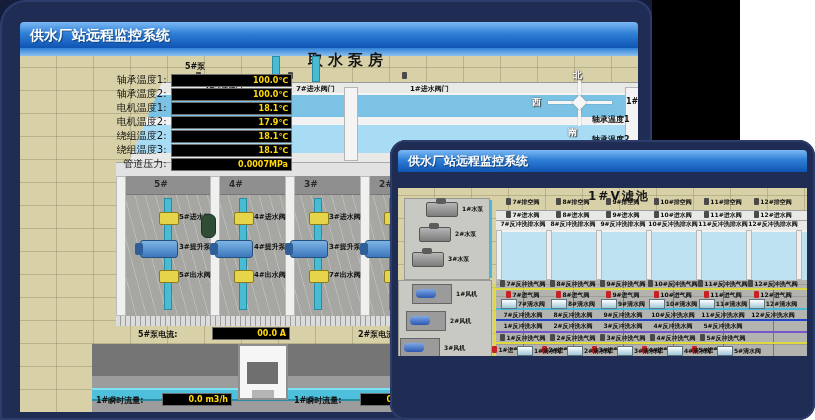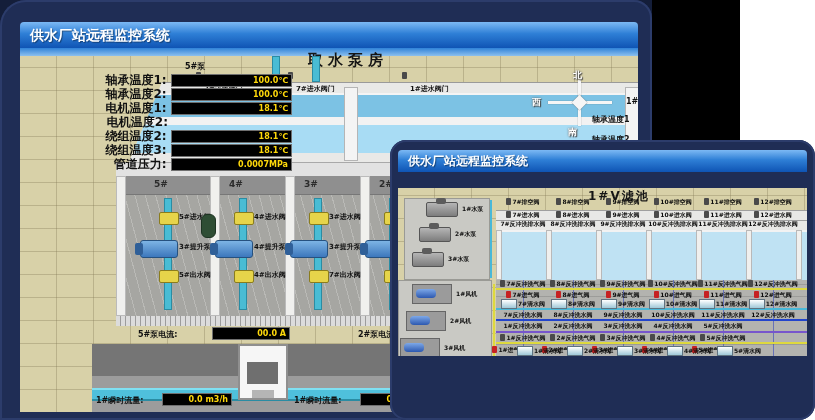--- a/index.html
+++ b/index.html
@@ -55,21 +55,21 @@
   .cabinet{left:218px;top:296px;width:50px;height:56px;background:#f6f6f6;border:2px solid #8f8f8f;box-sizing:border-box;z-index:3;}
   .cabinet .eq{position:absolute;left:7px;top:16px;width:31px;height:22px;background:#6f6f6f;}
   .cabinet .ped{position:absolute;left:12px;top:44px;width:22px;height:8px;background:#b5b5b5;}
   .lcd{background:#000;border:1px solid #6f6f6f;color:#ffd90a;font-weight:bold;font-size:8px;
        text-align:right;padding:1px 3px 0 0;box-sizing:border-box;position:absolute;height:13px;}
   .clabel{position:absolute;font-size:8px;font-weight:bold;color:#111;white-space:nowrap;}
   
   .panel{position:absolute;left:40px;top:26px;width:232px;z-index:4;}
   .panel-hdr{position:absolute;left:125px;top:-13px;font-size:8px;font-weight:bold;color:#111;}
   .prow{display:flex;align-items:center;height:12px;margin-bottom:2px;}
-  .prow .pl{width:108px;text-align:right;font-size:12px;font-weight:bold;color:#111;padding-right:4px;}
+  .prow .pl{width:108px;text-align:right;font-size:10px;font-weight:normal;color:#111;padding-right:4px;}
   .prow .pv{width:118px;height:11px;background:#000;border:1px solid #6f6f6f;color:#ffd90a;
             font-weight:bold;font-size:8px;text-align:right;padding:0 3px 0 0;line-height:11px;}
   
   .comp-bar{position:absolute;background:#f6f6f6;box-shadow:0 0 1px #555;}
   .comp-lab{position:absolute;color:#fff;font-size:9px;font-weight:bold;text-shadow:0 0 2px #444,1px 1px 1px #444;}
   .rp-lab{position:absolute;font-size:8px;font-weight:bold;color:#111;white-space:nowrap;}
   
   .pool{background:#bfe2f3;border-top:2px solid #f2f2f2;}
   .pool-top{left:98px;top:42px;right:0;height:50px;}
   .pool-bot{left:98px;top:168px;right:0;height:28px;}
@@ -209,20 +209,21 @@
             <div class="prow">
               <div class="pl">轴承温度2:</div>
               <div class="pv">100.0℃</div>
             </div>
             <div class="prow">
               <div class="pl">电机温度1:</div>
               <div class="pv">18.1℃</div>
             </div>
             <div class="prow">
               <div class="pl">电机温度2:</div>
+              <div class="pv">17.9℃</div>
             </div>
             <div class="prow">
               <div class="pl">绕组温度2:</div>
               <div class="pv">18.1℃</div>
             </div>
             <div class="prow">
               <div class="pl">绕组温度3:</div>
               <div class="pv">18.1℃</div>
             </div>
             <div class="prow">

